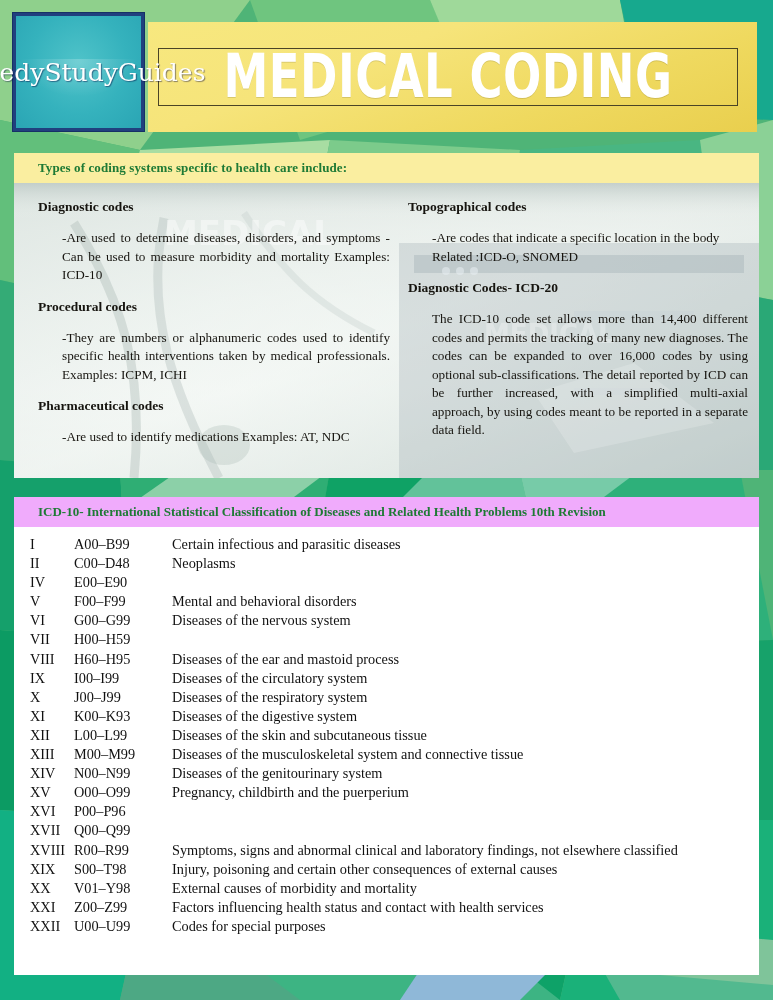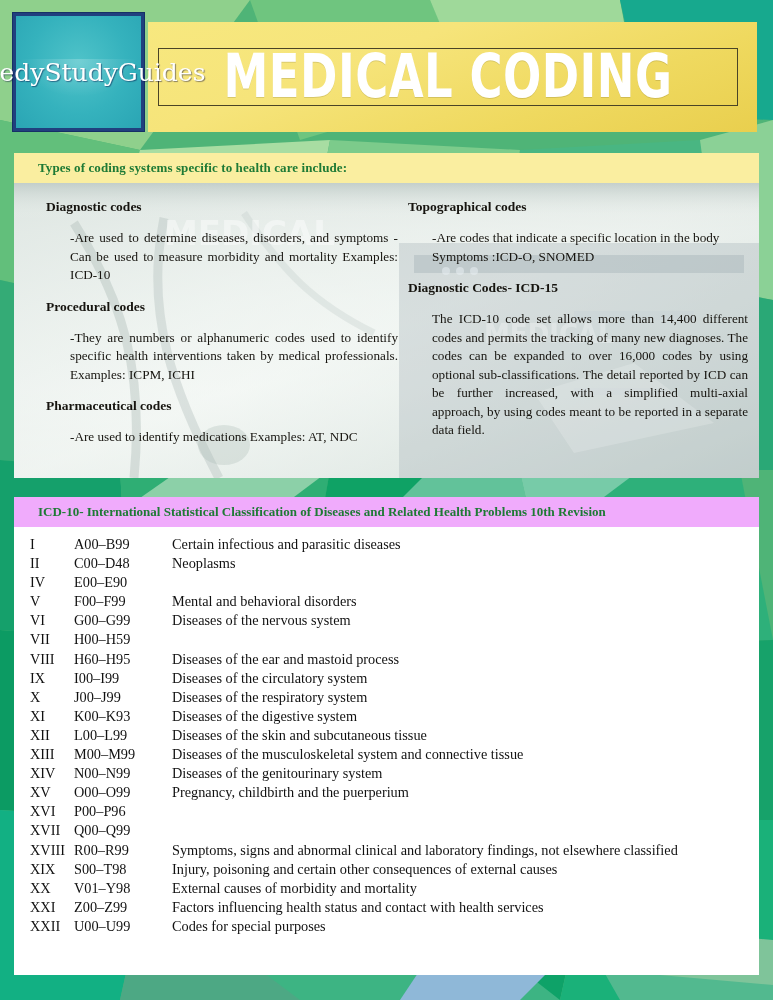--- a/index.html
+++ b/index.html
@@ -110,21 +110,21 @@
     overflow: hidden;
     background:
       linear-gradient(180deg, rgba(210,218,214,.95) 0%, rgba(226,232,229,.75) 16%, rgba(238,243,240,.55) 40%, rgba(246,249,247,.5) 70%, rgba(232,238,234,.85) 100%),
       linear-gradient(120deg,#e4eae7 0%,#f2f6f3 30%,#e9efeb 55%,#dde6e2 75%,#cdd9d4 100%);
   }
   
   .photo-fx { position:absolute; inset:0; }
 
   .col-left {
     position: absolute;
-    left: 32px; top: 16px;
+    left: 24px; top: 16px;
     width: 352px;
   }
   .col-right {
     position: absolute;
     left: 394px; top: 16px;
     width: 340px;
   }
   .sub-h {
     font-family: "Liberation Serif", serif;
     font-weight: 700;
@@ -280,23 +280,23 @@
         <div class="para">-They are numbers or alphanumeric codes used to identify specific health interventions taken by medical professionals. Examples: ICPM, ICHI</div>
 
         <div class="sub-h">Pharmaceutical codes</div>
         <div class="gap-sm"></div>
         <div class="para nojust">-Are used to identify medications Examples: AT, NDC</div>
       </div>
 
       <div class="col-right">
         <div class="sub-h">Topographical codes</div>
         <div class="gap-sm"></div>
-        <div class="para nojust">-Are codes that indicate a specific location in the body Symptoms :ICD-O, SNOMED</div>
-
-        <div class="sub-h">Diagnostic Codes- ICD-15</div>
+        <div class="para nojust">-Are codes that indicate a specific location in the body Related :ICD-O, SNOMED</div>
+
+        <div class="sub-h">Diagnostic Codes- ICD-20</div>
         <div class="gap-sm"></div>
         <div class="para">The ICD-10 code set allows more than 14,400 different codes and permits the tracking of many new diagnoses. The codes can be expanded to over 16,000 codes by using optional sub-classifications. The detail reported by ICD can be further increased, with a simplified multi-axial approach, by using codes meant to be reported in a separate data field.</div>
       </div>
 
     </div>
   </div>
 
   <div class="panel2">
     <div class="panel2-head">
       <span class="panel2-head-text">ICD-10- International Statistical Classification of Diseases and Related Health Problems 10th Revision</span>

